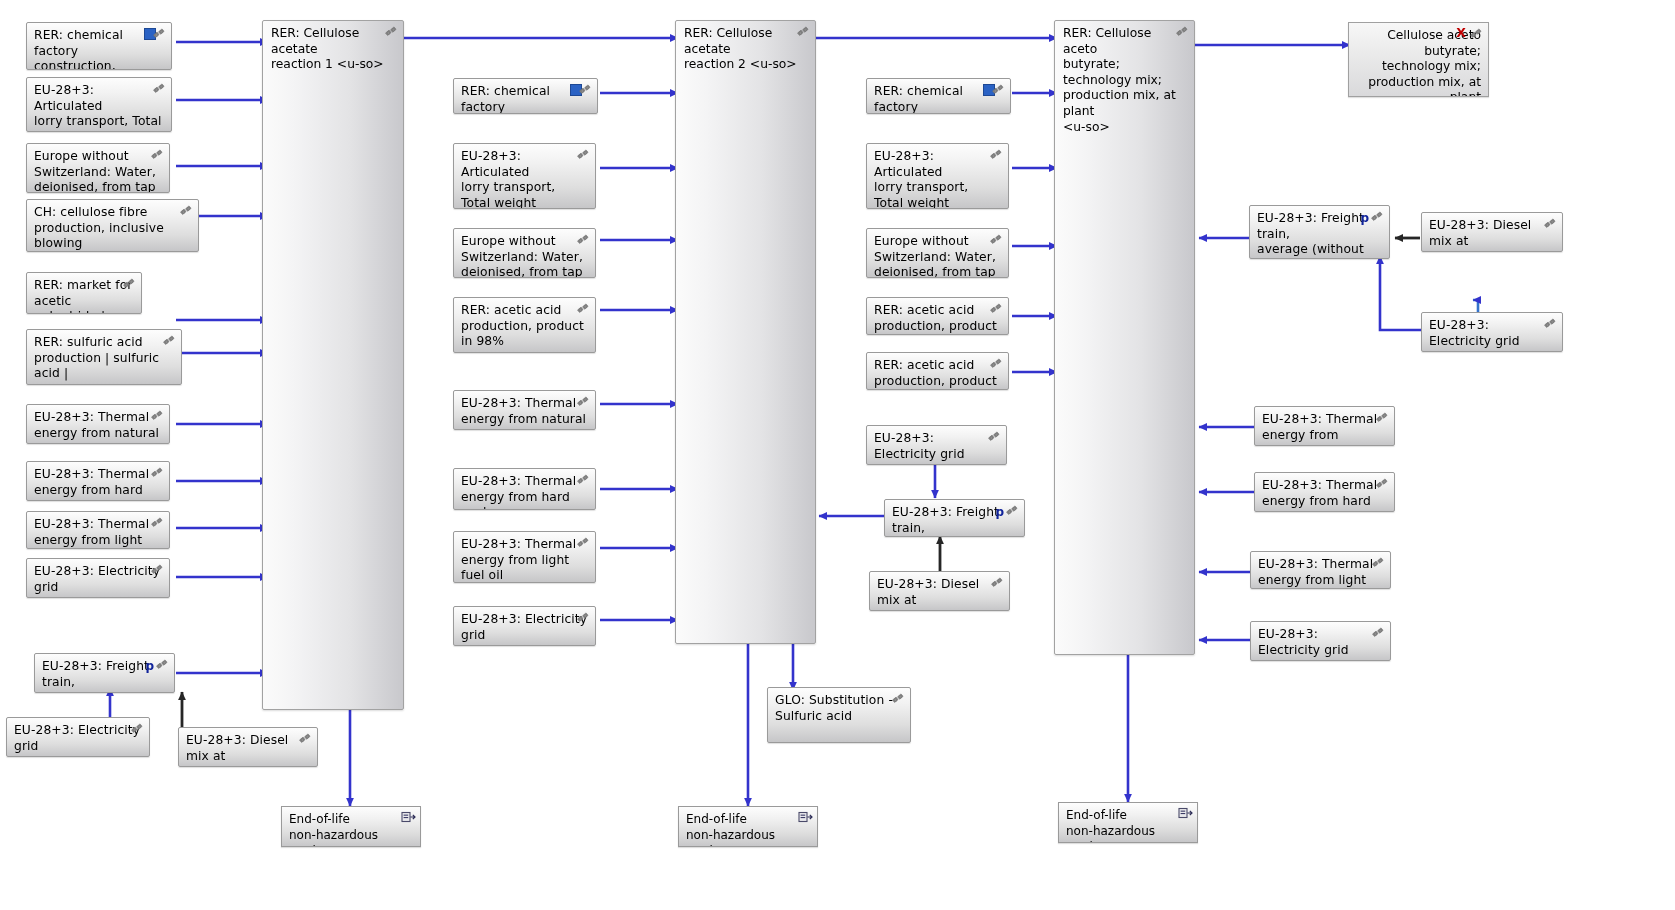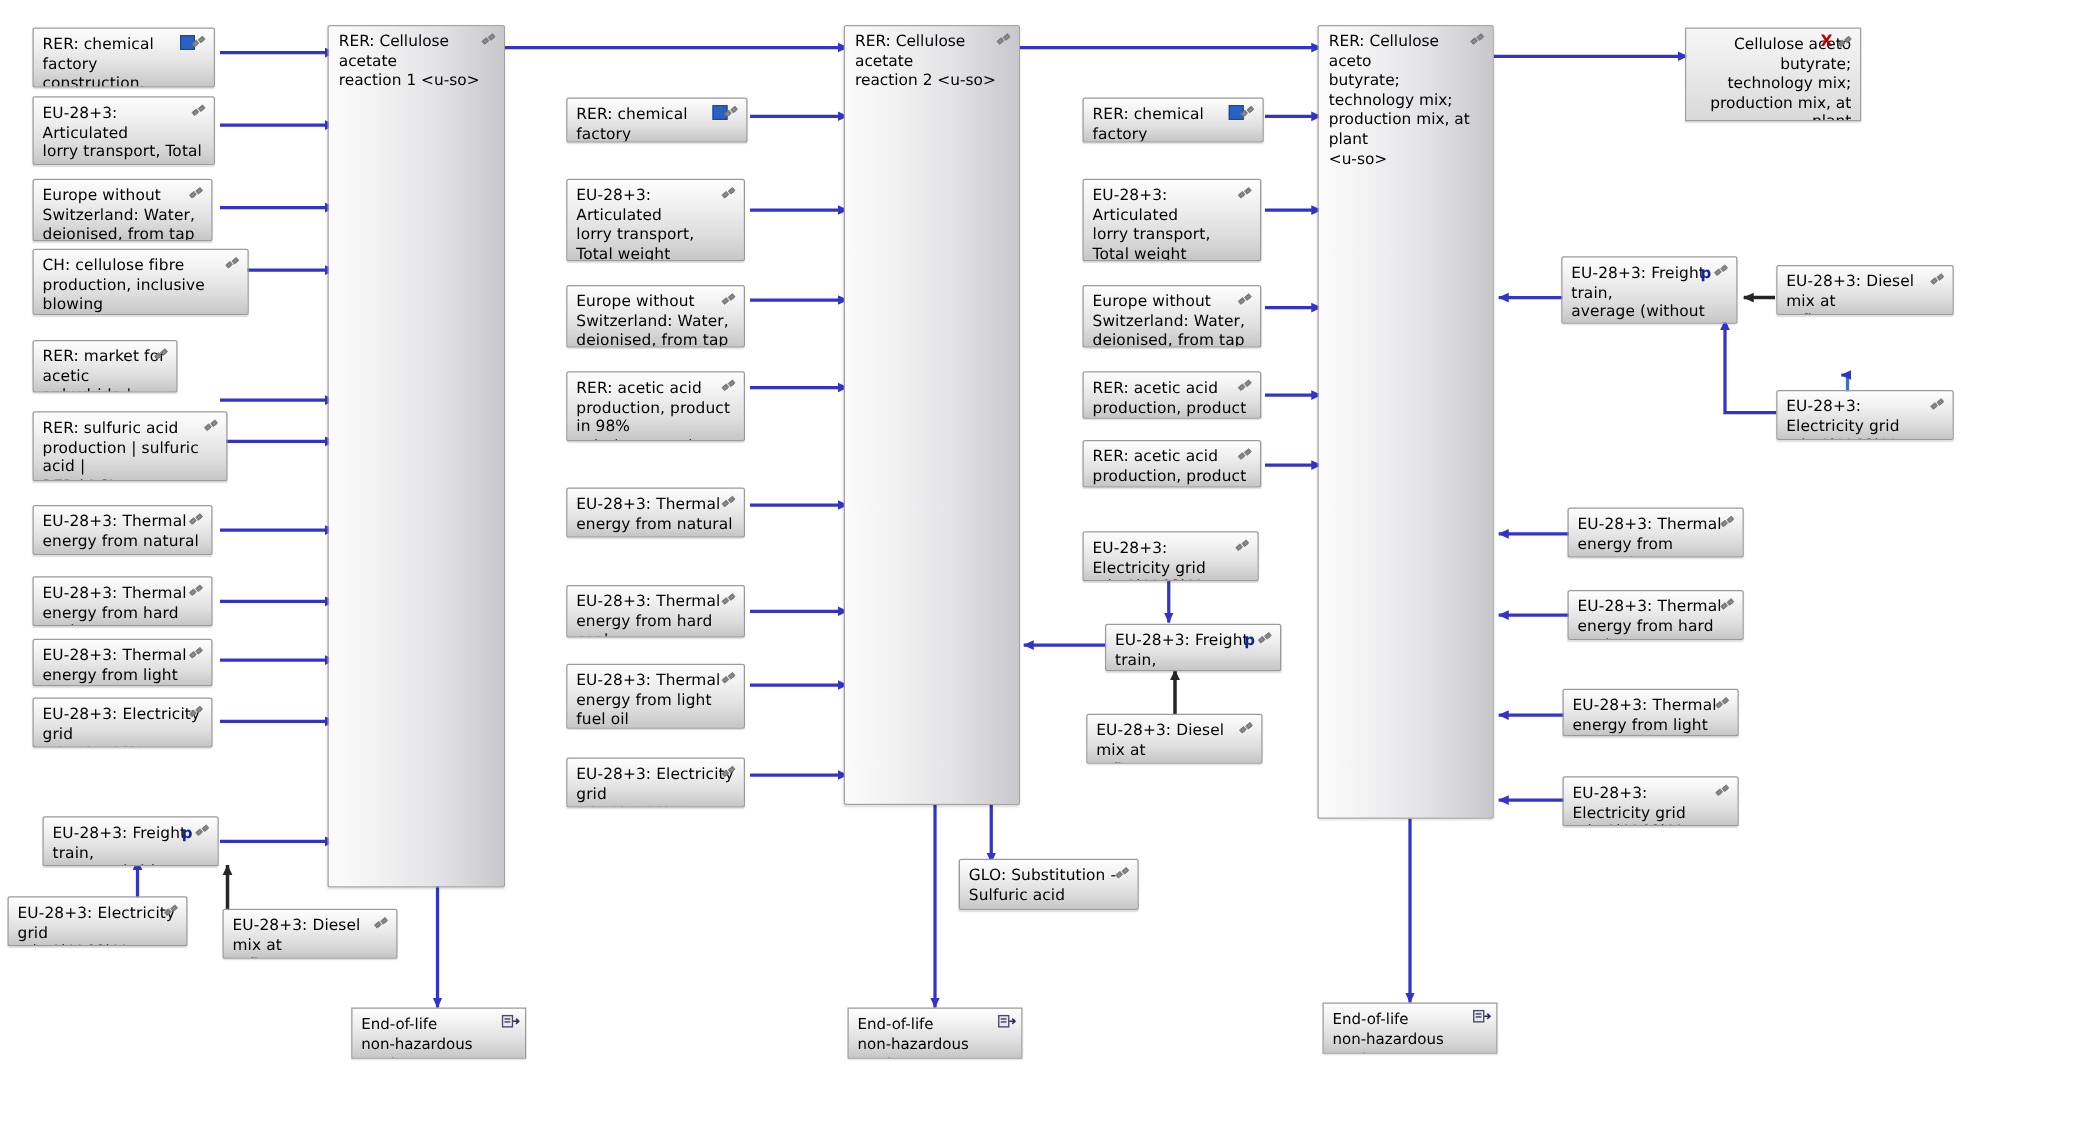--- a/index.html
+++ b/index.html
@@ -801,21 +801,21 @@
           <g fill="#8d8d8d" stroke="#6a6a6a" stroke-width=".5">
             <rect x="2" y="6.2" width="4.6" height="3.2" transform="rotate(-40 4.3 7.8)"></rect>
             <rect x="7" y="3" width="4.6" height="3.2" transform="rotate(-40 9.3 4.6)"></rect>
             <circle cx="4.4" cy="8" r="1.5"></circle>
             <circle cx="9.4" cy="4.7" r="1.5"></circle>
           </g>
         </svg>
       </span>
   </div>
 
-  <div class="node" style="left:767px;top:687px;width:144px;height:41px;">
+  <div class="node" style="left:767px;top:687px;width:144px;height:56px;">
     <span class="txt">GLO: Substitution -
 Sulfuric acid</span>
     <span class="ico">
         <svg width="15" height="14" viewBox="0 0 15 14">
           <g fill="#8d8d8d" stroke="#6a6a6a" stroke-width=".5">
             <rect x="2" y="6.2" width="4.6" height="3.2" transform="rotate(-40 4.3 7.8)"></rect>
             <rect x="7" y="3" width="4.6" height="3.2" transform="rotate(-40 9.3 4.6)"></rect>
             <circle cx="4.4" cy="8" r="1.5"></circle>
             <circle cx="9.4" cy="4.7" r="1.5"></circle>
           </g>

